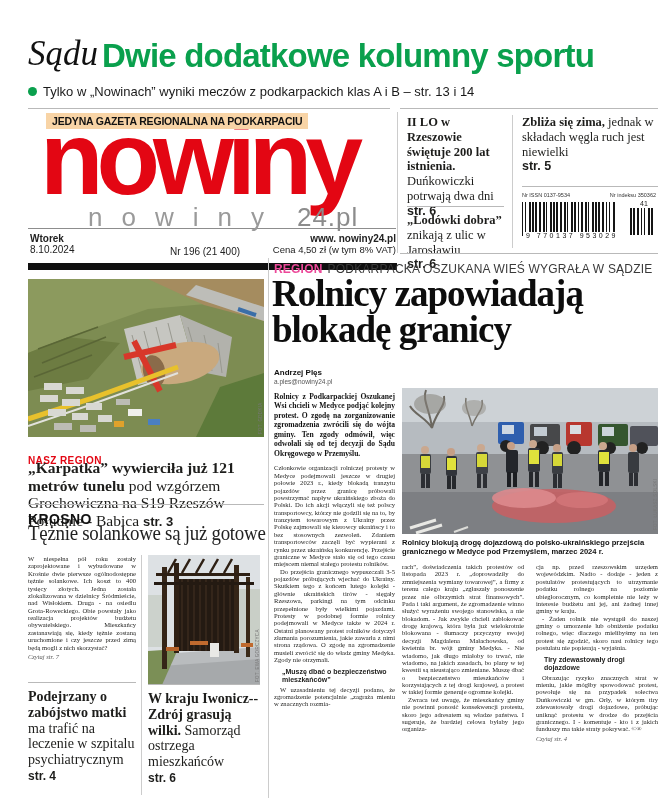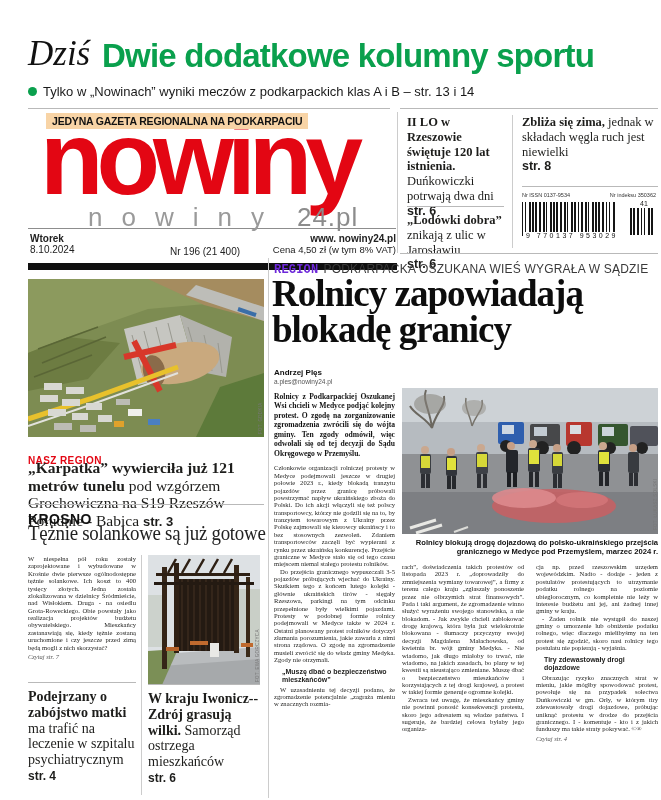--- a/index.html
+++ b/index.html
@@ -42,39 +42,39 @@
   .section-black{font-size:14px;font-weight:bold;color:#111;letter-spacing:0.4px;}
   .teaser{font-family:"Liberation Serif",serif;font-size:15.5px;line-height:1.14;color:#1d1d1b;}
   .teaser b{font-weight:bold;}
   .teaser .ref{font-size:13px;}
   .teaser-sm{font-family:"Liberation Serif",serif;font-size:14px;line-height:1.13;color:#1d1d1b;}
   .teaser-sm .ref{font-size:12px;}
   .tezne-head{font-family:"Liberation Serif",serif;font-size:21px;color:#222;white-space:nowrap;transform:scaleX(0.9);transform-origin:left;letter-spacing:-0.3px;}
 
   
   .kicker{font-size:12px;letter-spacing:0.2px;color:#3a3a3a;white-space:nowrap;}
-  .kicker .lbl{color:#6d28d9;font-weight:bold;margin-right:5px;font-family:Liberation Mono, monospace;}
+  .kicker .lbl{color:#ec4899;font-weight:bold;margin-right:5px;}
   .headline{font-family:"Liberation Serif",serif;font-weight:bold;font-size:37px;line-height:0.98;letter-spacing:-1px;color:#0d0d0d;}
   .byline{font-size:8px;font-weight:bold;color:#111;}
   .byline-mail{font-size:6.5px;color:#555;}
   .lead{font-family:"Liberation Serif",serif;font-weight:bold;font-size:7.6px;line-height:1.25;text-align:justify;color:#111;}
   .bt{font-family:"Liberation Serif",serif;font-size:6.6px;line-height:1.12;text-align:justify;color:#1d1d1b;}
   .bt p{margin:0;}
   .bt p + p{text-indent:6px;}
   .subhead{font-family:"Liberation Sans",sans-serif;font-weight:bold;font-size:7px;line-height:1.16;text-align:left;padding-left:8px;margin:4px 0 2px 0 !important;text-indent:0 !important;}
-  .caption{font-size:7.6px;font-weight:bold;line-height:1.25;color:#111;text-align:right;}
+  .caption{font-size:7.6px;font-weight:bold;line-height:1.25;color:#111;}
   .czytaj{font-family:"Liberation Serif",serif;font-style:italic;font-size:6.5px;color:#555;text-align:left;margin-top:2px !important;text-indent:0 !important;}
   .credit{position:absolute;font-size:4.5px;color:#777;transform:rotate(-90deg);transform-origin:0 0;white-space:nowrap;letter-spacing:0.3px;}
   .photo{position:absolute;overflow:hidden;}
   .photo svg{display:block;width:100%;height:100%;}
 </style>
 </head>
 <body>
 
-<div class="abs dzis" style="left:28px;top:34px;">Dziś</div>
+<div class="abs dzis" style="left:28px;top:34px;">Sądu</div>
 <div class="abs banner-green" style="left:102px;top:37px;">Dwie dodatkowe kolumny sportu</div>
 <div class="abs banner-sub" style="left:28px;top:84px;">
   <span class="dot"></span><span>Tylko w „Nowinach” wyniki meczów z podkarpackich klas A i B – str. 13 i 14</span>
 </div>
 <div class="rule" style="left:28px;top:108px;width:362px;"></div>
 <div class="rule" style="left:400px;top:108px;width:258px;"></div>
 
 <div class="abs tagline" style="left:46px;top:113px;z-index:3;">JEDYNA GAZETA REGIONALNA NA PODKARPACIU</div>
 <div class="abs logo" style="left:40px;top:110px;z-index:2;">nowiny</div>
 <div class="abs logo-sub" style="left:88px;top:202px;z-index:3;">
@@ -86,29 +86,29 @@
 <div class="abs dl" style="left:170px;top:246px;">Nr 196 (21 400)</div>
 <div class="abs dl" style="left:230px;top:233px;width:166px;text-align:right;">
   <b>www. nowiny24.pl</b><br><span style="font-size:9.5px;">Cena 4,50 zł (w tym 8% VAT)</span>
 </div>
 <div class="blackbar" style="left:28px;top:263px;width:369px;"></div>
 
 <div class="vrule" style="left:397px;top:112px;height:141px;"></div>
 <div class="vrule" style="left:512px;top:115px;height:133px;"></div>
 
 <div class="abs brief" style="left:407px;top:115px;width:97px;">
-  <b>II LO w Rzeszowie świętuje 120 lat istnienia.</b><span> Duńkowiczki potrwają dwa dni </span><span class="ref">str. 6</span>
+  <b>II LO w Rzeszowie świętuje 200 lat istnienia.</b><span> Duńkowiczki potrwają dwa dni </span><span class="ref">str. 6</span>
 </div>
 <div class="rule" style="left:407px;top:206px;width:97px;"></div>
 <div class="abs brief" style="left:407px;top:213px;width:97px;">
   <b>„Lodówki dobra”</b><span> znikają z ulic w Jarosławiu </span><br><span class="ref">str. 6</span>
 </div>
 
 <div class="abs brief" style="left:522px;top:115px;width:136px;">
-  <b>Zbliża się zima,</b><span> jednak w składach węgla ruch jest niewielki </span><br><span class="ref">str. 8</span>
+  <b>Zbliża się zima,</b><span> jednak w składach węgla ruch jest niewielki </span><br><span class="ref">str. 5</span>
 </div>
 <div class="rule" style="left:522px;top:186px;width:136px;"></div>
 
 <div class="abs" style="left:522px;top:192px;width:136px;height:58px;">
   <span class="bc-label" style="position:absolute;left:0;top:0;">Nr ISSN 0137-9534</span>
   <span class="bc-label" style="position:absolute;right:2px;top:0;">Nr indeksu 350362</span>
   <div class="bars" style="position:absolute;left:0;top:10px;width:94px;height:34px;"></div>
   <div class="bc-digits" style="position:absolute;left:2px;top:40px;background:#fff;padding:0 2px;">9 770137 953029</div>
   <span style="position:absolute;left:118px;top:8px;font-size:7px;">41</span>
   <div class="bars" style="position:absolute;left:108px;top:16px;width:23px;height:27px;"></div>

